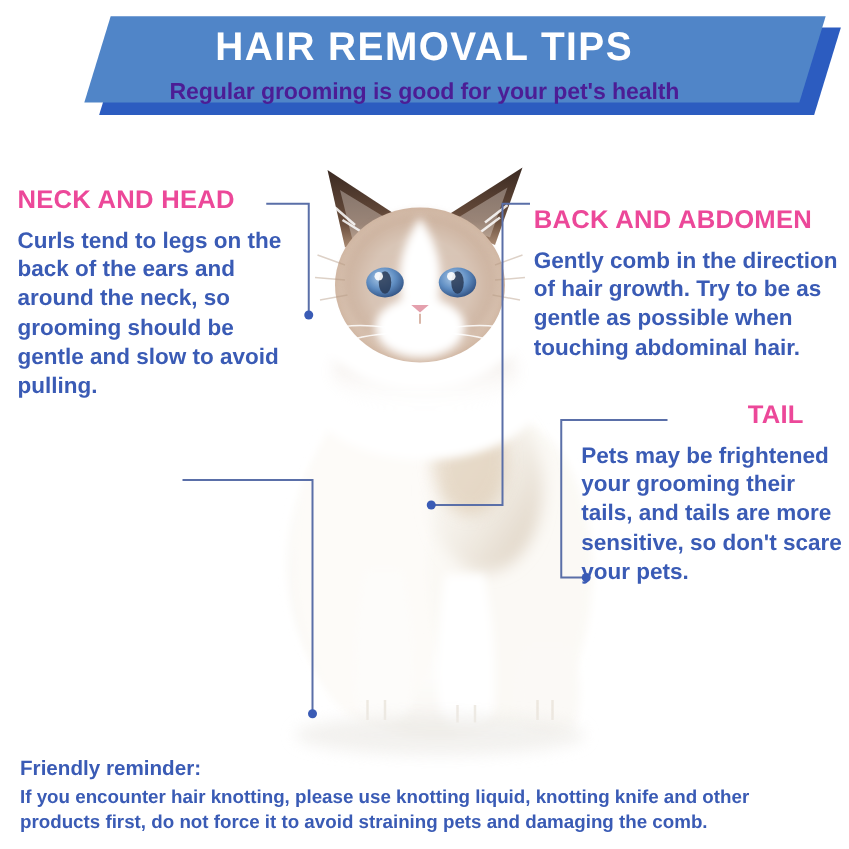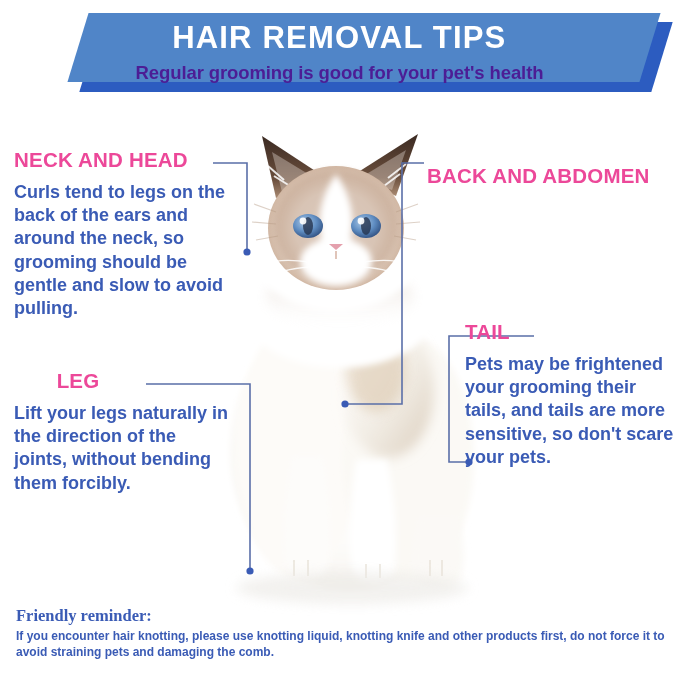--- a/index.html
+++ b/index.html
@@ -104,21 +104,21 @@
     line-height: 1.30;
     margin-top: 10px;
   }
 
   #callout-neck   { left: 14px;  top: 150px; width: 215px; }
   #callout-leg    { left: 14px;  top: 371px; width: 215px; }
   #callout-back   { left: 427px; top: 166px; width: 248px; }
   #callout-tail   { left: 465px; top: 322px; width: 210px; }
 
   #callout-leg  .callout-head { text-align: center; width: 128px; }
-  #callout-tail .callout-head { text-align: left; width: 178px; }
+  #callout-tail .callout-head { text-align: right; width: 178px; }
 
   
   .connectors {
     position: absolute;
     left: 0; top: 0;
     width: 679px;
     height: 679px;
     pointer-events: none;
   }
 
@@ -127,25 +127,24 @@
     position: absolute;
     left: 16px;
     top: 606px;
     width: 650px;
   }
   .footer-title {
     color: #3a5bb5;
     font-size: 16.5px;
     font-weight: bold;
     line-height: 1.2;
-    font-family: Liberation Serif, serif;
   }
   .footer-body {
     color: #3a5bb5;
-    font-size: 12px;
+    font-size: 15px;
     font-weight: bold;
     line-height: 1.35;
     margin-top: 2px;
   }
 </style>
 </head>
 <body>
 
 <div id="page">
 
@@ -292,26 +291,23 @@
     </g>
   </svg>
 
   <div class="callout" id="callout-neck">
     <div class="callout-head">NECK AND HEAD</div>
     <div class="callout-body">Curls tend to legs on the back of the ears and around the neck, so grooming should be gentle and slow to avoid pulling.</div>
   </div>
 
   <div class="callout" id="callout-back">
     <div class="callout-head">BACK AND ABDOMEN</div>
-  </div>
-
-  <div class="callout" id="callout-leg">
-    <div class="callout-head">LEG</div>
-    <div class="callout-body">Lift your legs naturally in the direction of the joints, without bending them forcibly.</div>
-  </div>
+    <div class="callout-body">Gently comb in the direction of hair growth. Try to be as gentle as possible when touching abdominal hair.</div>
+  </div>
+
 
   <div class="callout" id="callout-tail">
     <div class="callout-head">TAIL</div>
     <div class="callout-body">Pets may be frightened your grooming their tails, and tails are more sensitive, so don't scare your pets.</div>
   </div>
 
   <div class="footer">
     <div class="footer-title">Friendly reminder:</div>
     <div class="footer-body">If you encounter hair knotting, please use knotting liquid, knotting knife and other products first, do not force it to avoid straining pets and damaging the comb.</div>
   </div>

